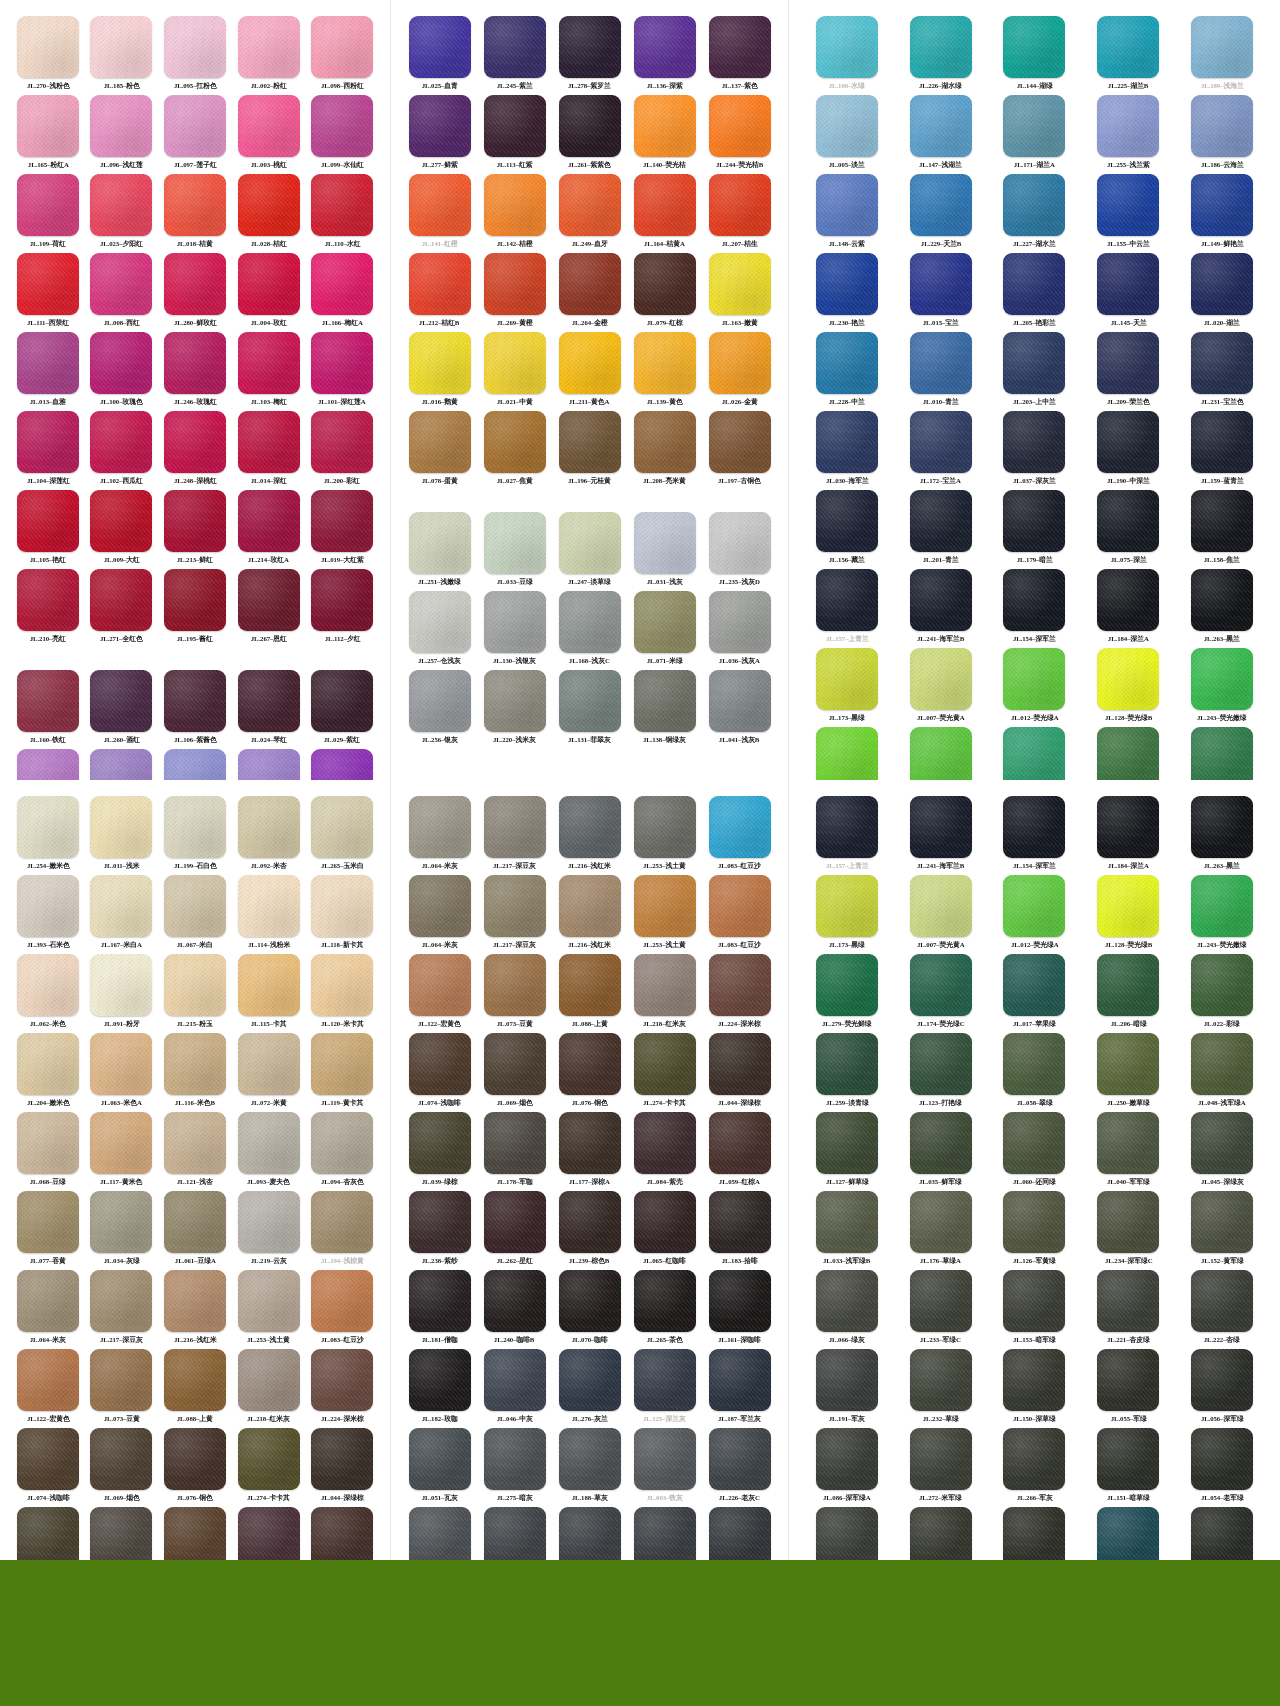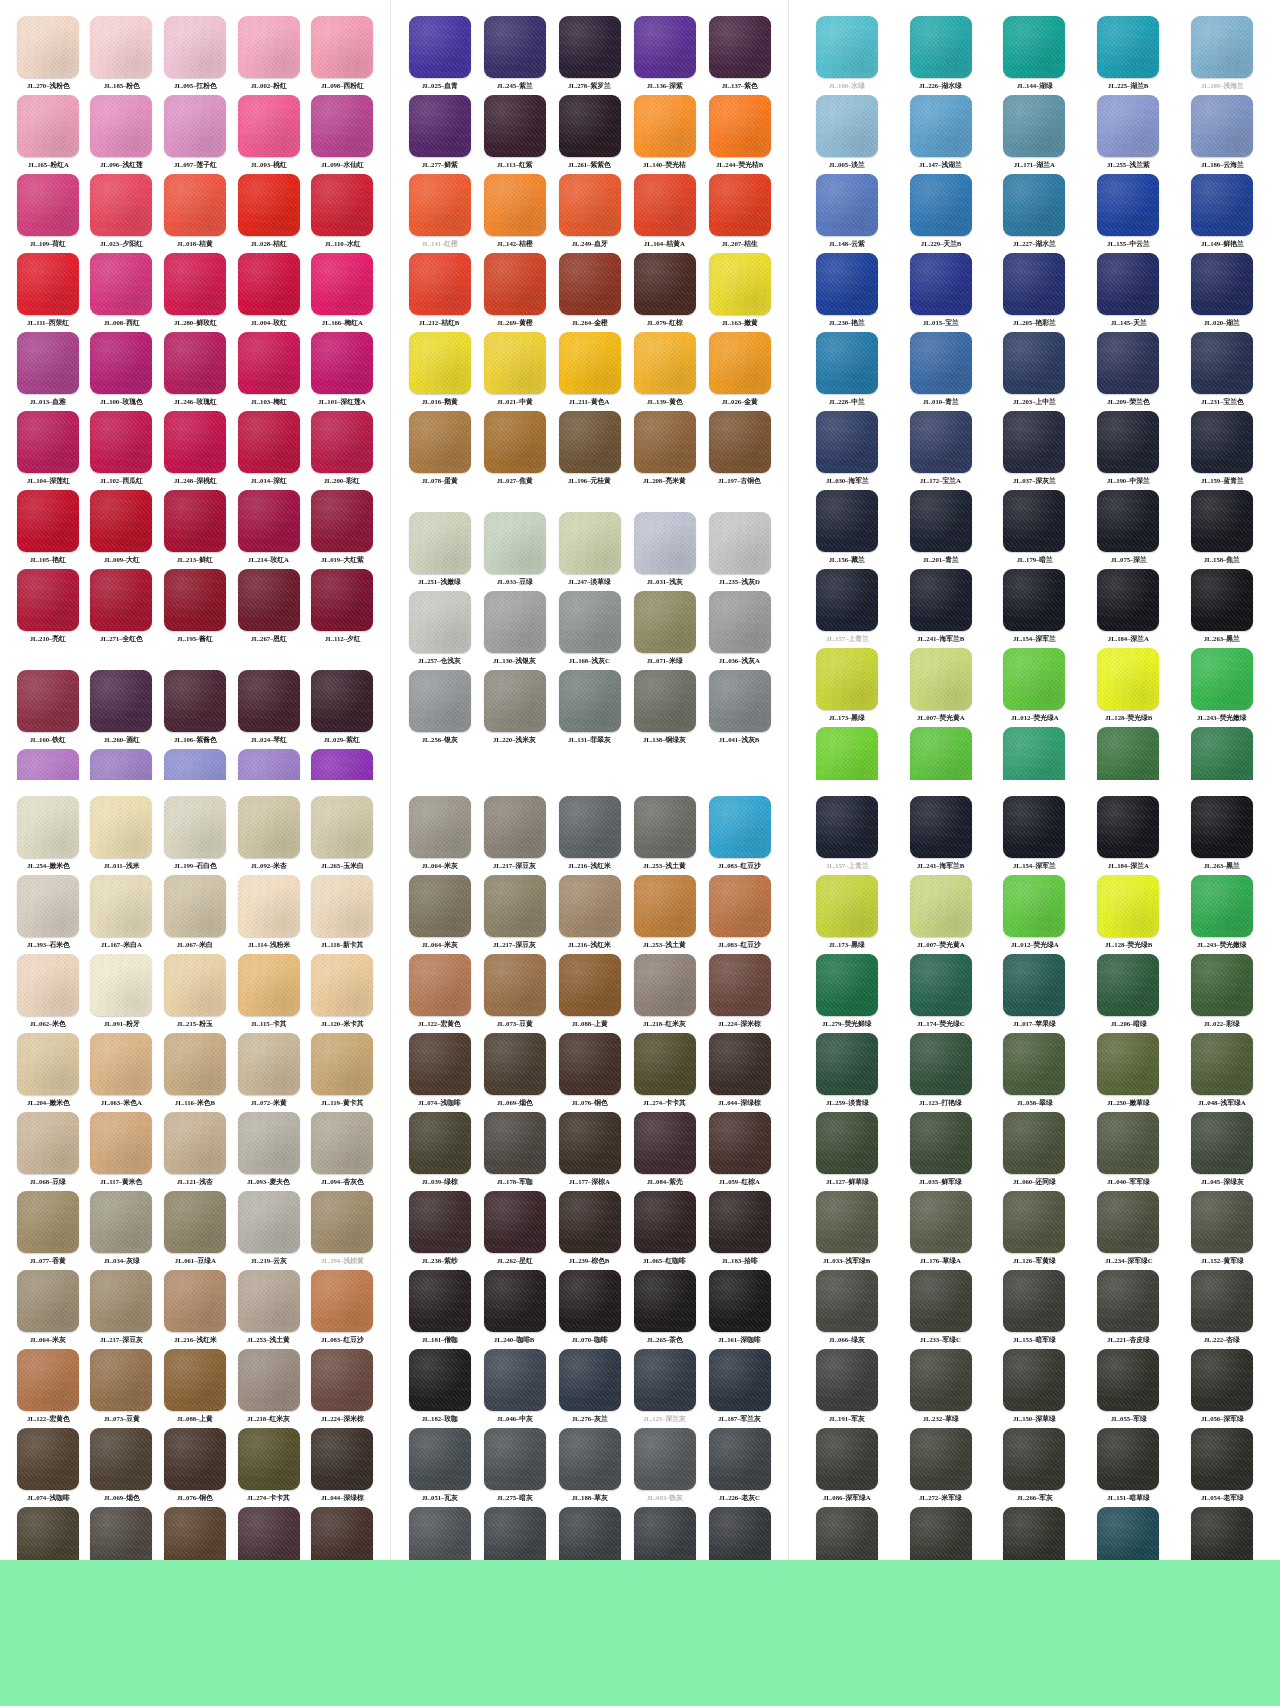--- a/index.html
+++ b/index.html
@@ -2,21 +2,21 @@
 <html><head>
 <meta charset="utf-8">
 <style>
   html,body{margin:0;padding:0;}
   body{
     width:1280px;height:1706px;
     background:#ffffff;
     font-family:"Liberation Serif","DejaVu Serif",serif;
     overflow:hidden;
   }
-  #sheet{position:relative;width:1280px;height:1706px;background:#86efac;}
+  #sheet{position:relative;width:1280px;height:1706px;background:#4d7c0f;}
 
   .band{display:flex;width:1280px;}
 
   .panel{
     position:relative;
     background:#ffffff;
     box-sizing:border-box;
     overflow:hidden;
   }
   .panel.sep{border-left:1px solid #e9e7e4;}

